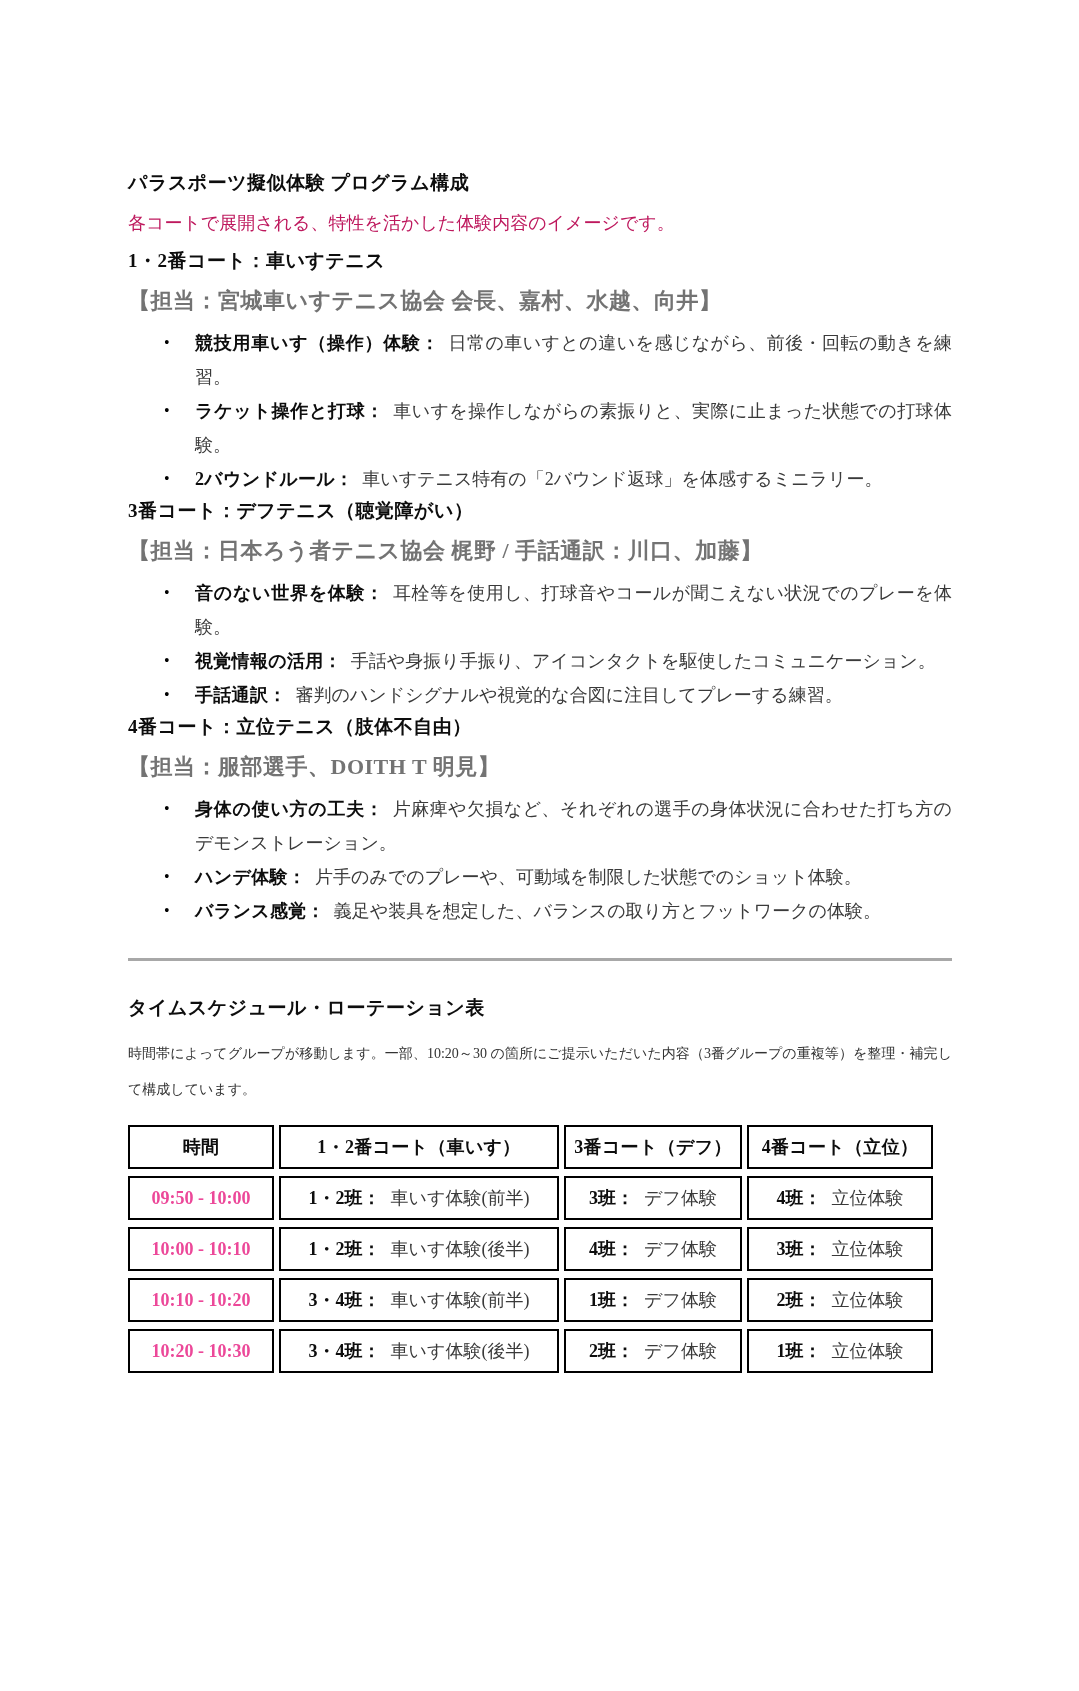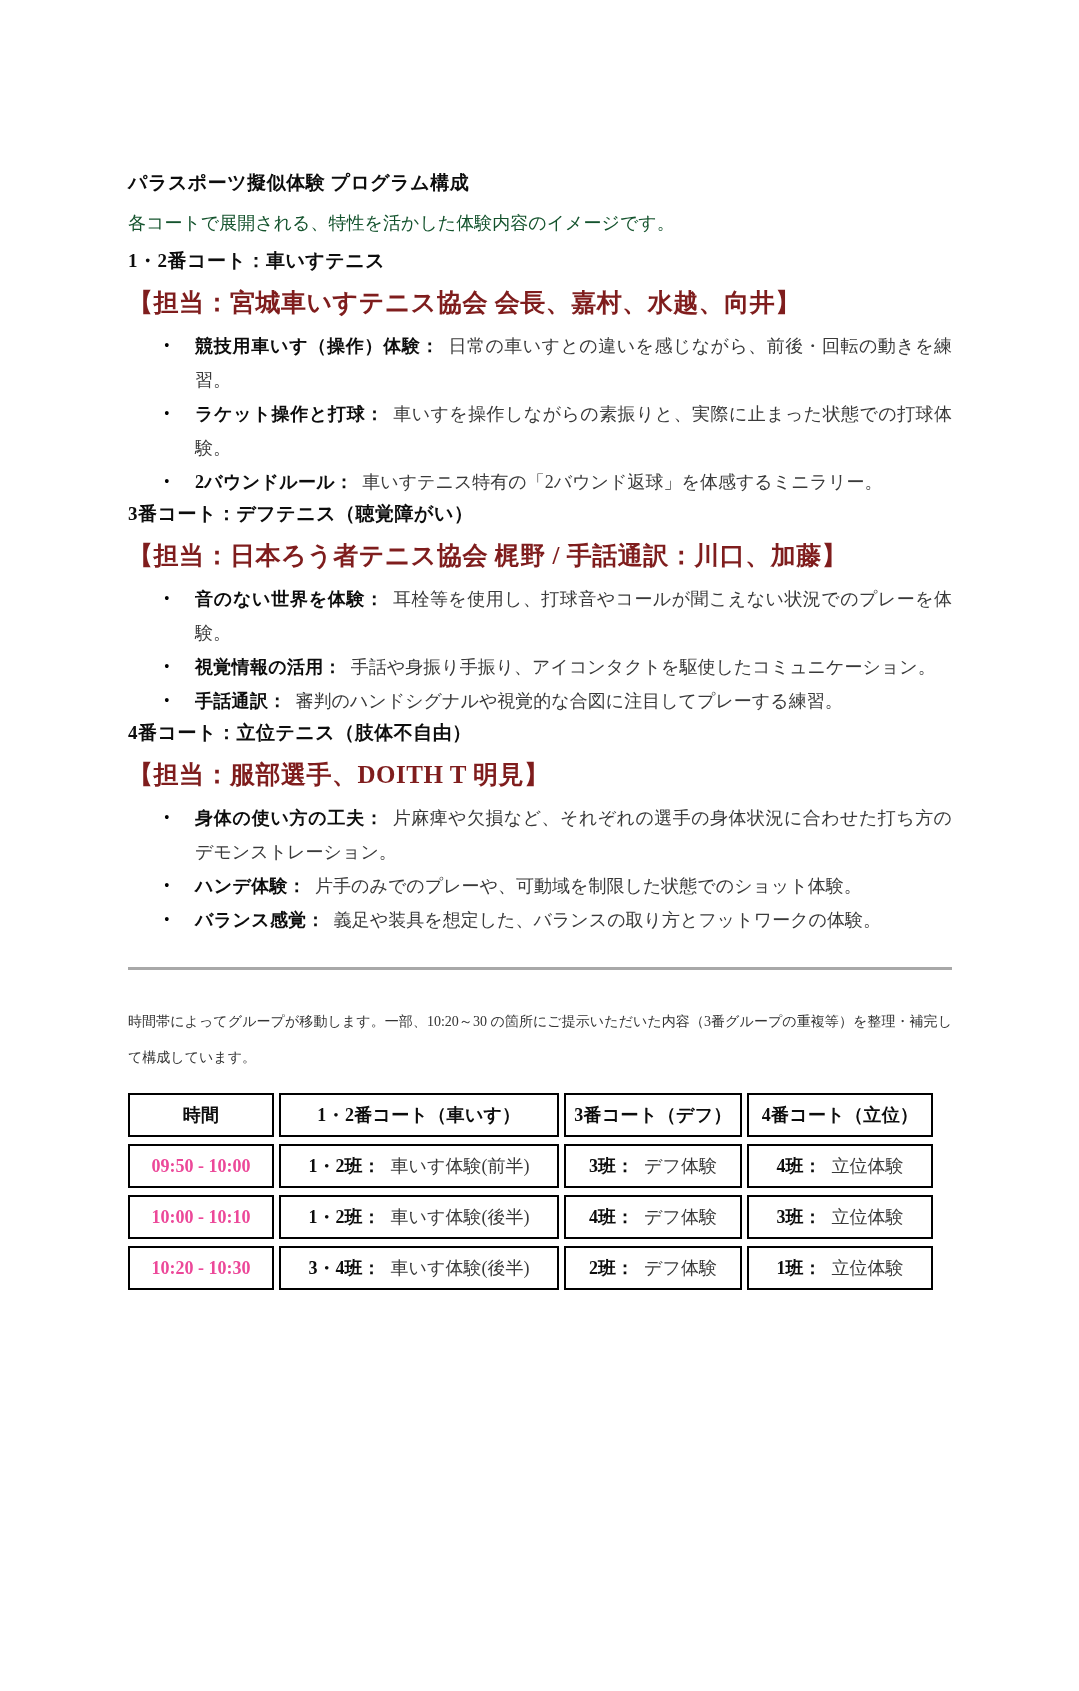--- a/index.html
+++ b/index.html
@@ -20,34 +20,34 @@
   }
   .doc-title {
     font-size: 19px;
     font-weight: bold;
     color: #0d0d0d;
     margin: 0 0 15px 0;
     letter-spacing: 0.5px;
   }
   .intro {
     font-size: 18px;
-    color: #14532d;
+    color: #be185d;
     margin: 0 0 13px 0;
   }
   .court-heading {
     font-size: 19px;
     font-weight: bold;
     color: #0d0d0d;
     margin: 0 0 12px 0;
     letter-spacing: 0.5px;
   }
   .staff-line {
-    font-size: 25px;
-    font-weight: bold;
-    color: #7f1d1d;
+    font-size: 22px;
+    font-weight: bold;
+    color: #737373;
     margin: 0 0 10px 0;
     letter-spacing: 0.5px;
   }
   ul.bullets {
     list-style: none;
     margin: 0 0 2px 0;
     padding: 0;
   }
   li.bullet {
     position: relative;
@@ -174,20 +174,21 @@
         <span class="label">ハンデ体験：</span><span class="desc">片手のみでのプレーや、可動域を制限した状態でのショット体験。</span>
       </li>
       <li class="bullet">
         <span class="marker">•</span>
         <span class="label">バランス感覚：</span><span class="desc">義足や装具を想定した、バランスの取り方とフットワークの体験。</span>
       </li>
     </ul>
 
     <hr class="divider">
 
+    <h2 class="schedule-title">タイムスケジュール・ローテーション表</h2>
     <p class="schedule-intro">時間帯によってグループが移動します。一部、10:20～30 の箇所にご提示いただいた内容（3番グループの重複等）を整理・補完して構成しています。</p>
 
     <table class="schedule">
       <thead>
         <tr>
           <th class="col-time">時間</th>
           <th class="col-c12">1・2番コート（車いす）</th>
           <th class="col-c3">3番コート（デフ）</th>
           <th class="col-c4">4番コート（立位）</th>
         </tr>
@@ -199,20 +200,26 @@
           <td><span class="cell-label">3班：</span><span class="cell-value">デフ体験</span></td>
           <td><span class="cell-label">4班：</span><span class="cell-value">立位体験</span></td>
         </tr>
         <tr>
           <td class="time-cell">10:00 - 10:10</td>
           <td><span class="cell-label">1・2班：</span><span class="cell-value">車いす体験(後半)</span></td>
           <td><span class="cell-label">4班：</span><span class="cell-value">デフ体験</span></td>
           <td><span class="cell-label">3班：</span><span class="cell-value">立位体験</span></td>
         </tr>
         <tr>
+          <td class="time-cell">10:10 - 10:20</td>
+          <td><span class="cell-label">3・4班：</span><span class="cell-value">車いす体験(前半)</span></td>
+          <td><span class="cell-label">1班：</span><span class="cell-value">デフ体験</span></td>
+          <td><span class="cell-label">2班：</span><span class="cell-value">立位体験</span></td>
+        </tr>
+        <tr>
           <td class="time-cell">10:20 - 10:30</td>
           <td><span class="cell-label">3・4班：</span><span class="cell-value">車いす体験(後半)</span></td>
           <td><span class="cell-label">2班：</span><span class="cell-value">デフ体験</span></td>
           <td><span class="cell-label">1班：</span><span class="cell-value">立位体験</span></td>
         </tr>
       </tbody>
     </table>
 
   </div>
 </div>

